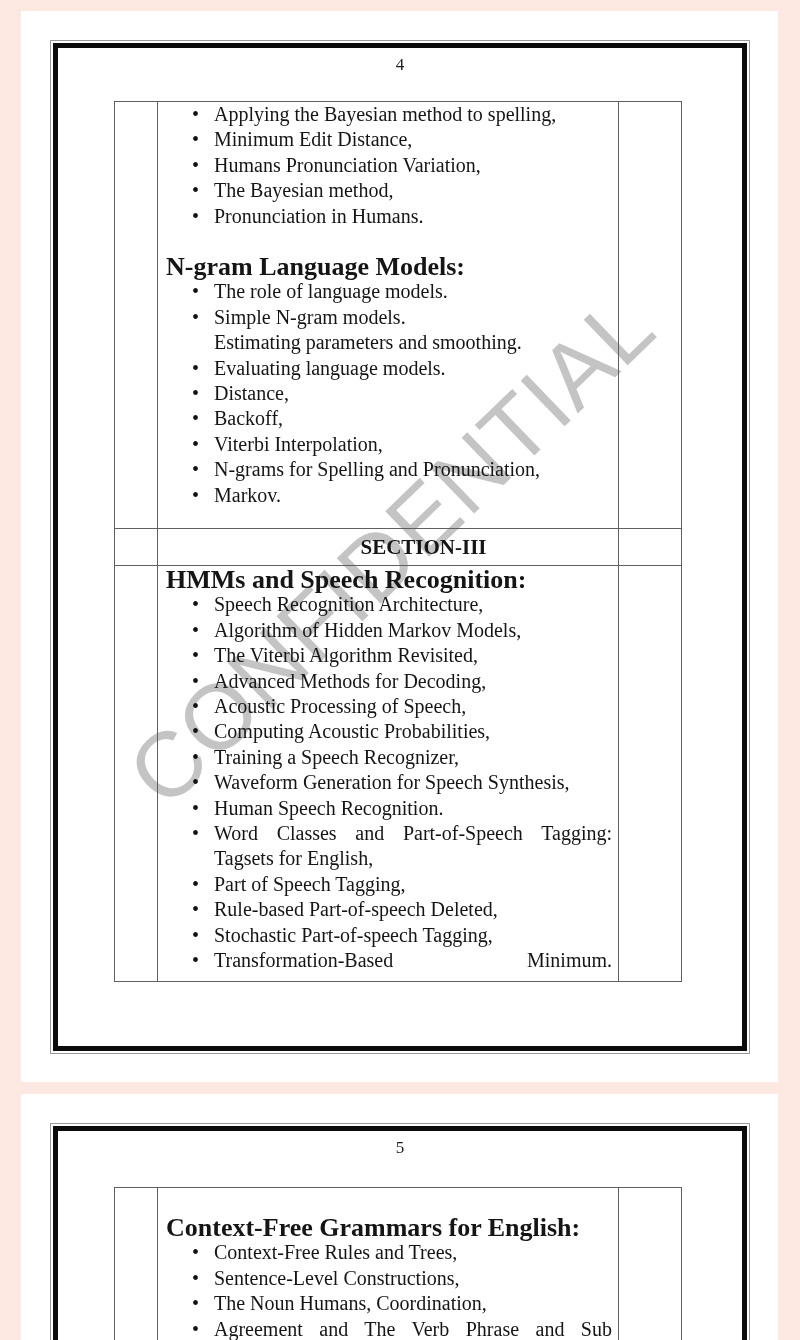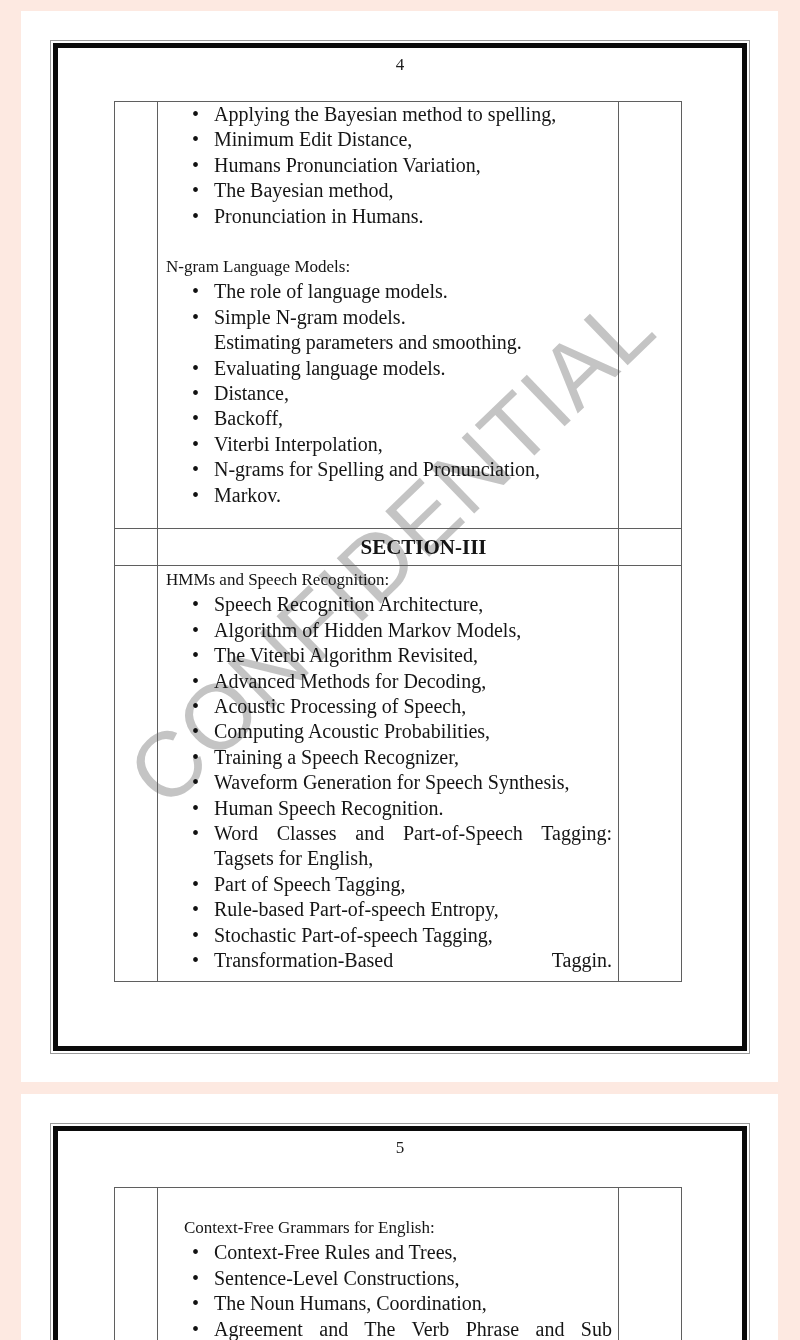--- a/index.html
+++ b/index.html
@@ -46,25 +46,25 @@
   }
   col.c-left{width:43px;}
   col.c-main{width:461px;}
   col.c-right{width:63px;}
   tr.r1 td{height:426px;}
   tr.r2 td{height:36px;}
   tr.r3 td{height:415px;}
   tr.r5 td{height:600px;}
   td.main{padding:0 6px 0 8px;}
   .heading{
-    font-weight:normal;font-size:17px;line-height:25.4px;
+    font-weight:bold;font-size:26px;line-height:25.4px;
   }
   .h-ngram{margin-top:25px;}
   .h-hmm{margin-top:1px;}
-  .h-cfg{margin-top:27px;margin-left:18px;}
+  .h-cfg{margin-top:27px;}
   ul.blist{margin:0;padding:0;list-style:none;}
   .list-top{margin-top:4px;}
   .list-ngram{margin-top:11px;}
   .list-hmm{margin-top:9px;}
   .list-cfg{margin-top:10px;}
   ul.blist li{
     position:relative;padding-left:48px;
     font-size:20px;line-height:25.4px;text-align:left;
   }
   ul.blist li.bullet::before{
@@ -142,23 +142,23 @@
             <li class="bullet">The Viterbi Algorithm Revisited,</li>
             <li class="bullet">Advanced Methods for Decoding,</li>
             <li class="bullet">Acoustic Processing of Speech,</li>
             <li class="bullet">Computing Acoustic Probabilities,</li>
             <li class="bullet">Training a Speech Recognizer,</li>
             <li class="bullet">Waveform Generation for Speech Synthesis,</li>
             <li class="bullet lead-sp">Human Speech Recognition.</li>
             <li class="bullet spread ind16">Word Classes and Part-of-Speech Tagging:</li>
             <li>Tagsets for English,</li>
             <li class="bullet">Part of Speech Tagging,</li>
-            <li class="bullet lead-sp">Rule-based Part-of-speech Entropy,</li>
+            <li class="bullet lead-sp">Rule-based Part-of-speech Deleted,</li>
             <li class="bullet">Stochastic Part-of-speech Tagging,</li>
-            <li class="bullet spread ind75">Transformation-Based Taggin.</li>
+            <li class="bullet spread ind75">Transformation-Based Minimum.</li>
           </ul>
         </td>
         <td></td>
       </tr>
     </tbody>
       </table>
   </div>
 
   <div class="sheet sheet5">
     <div class="frame frame5">

